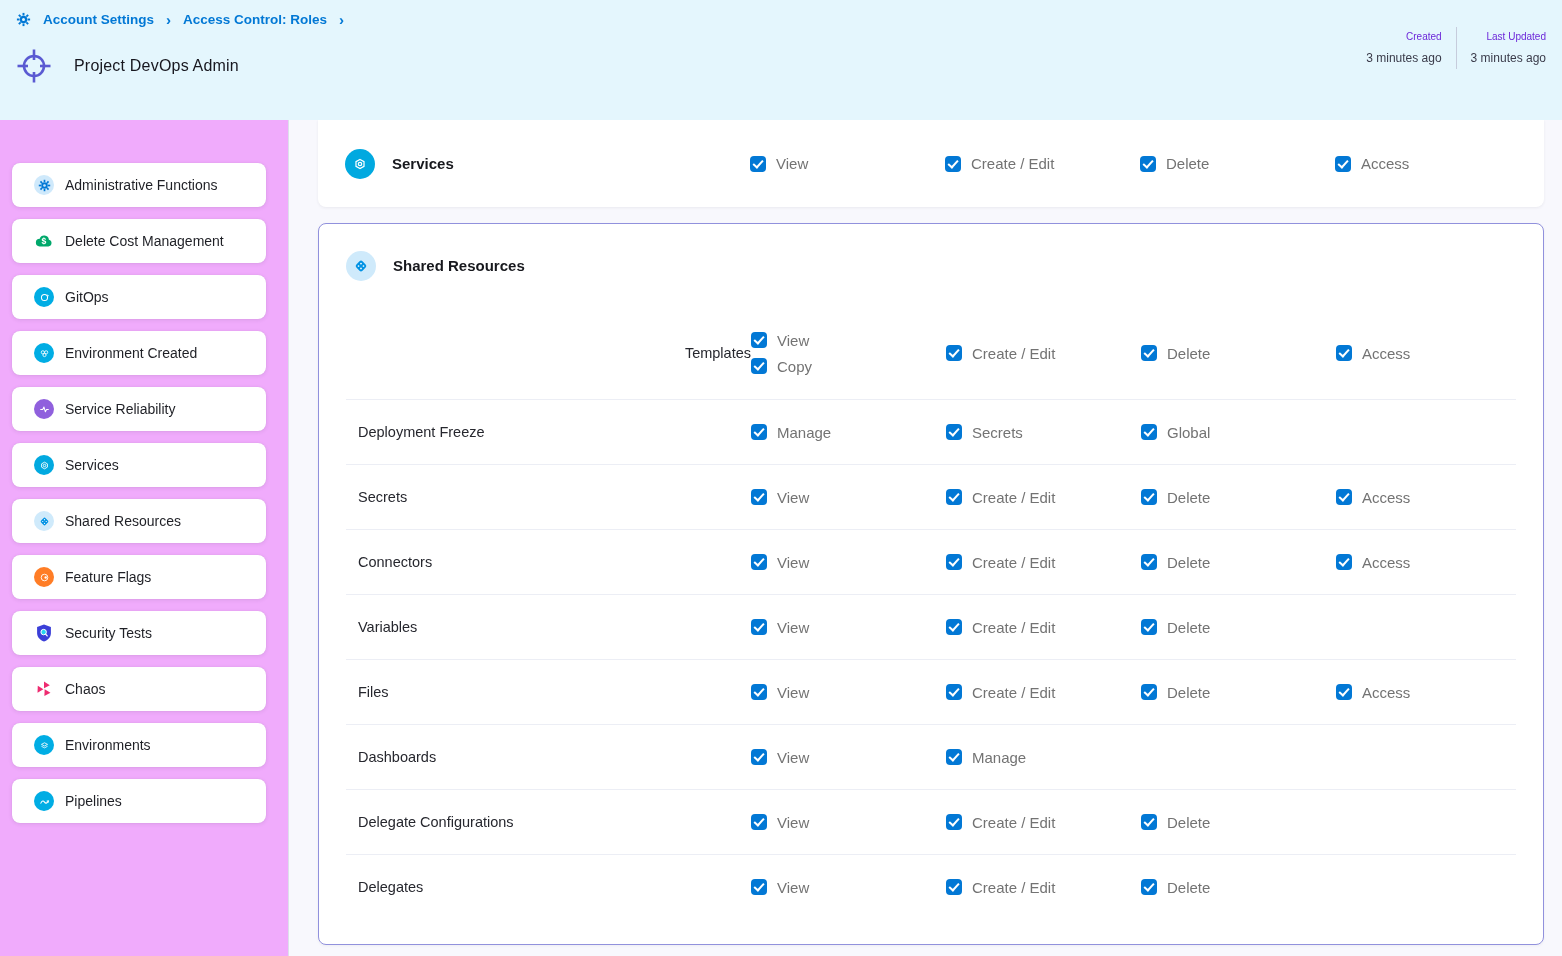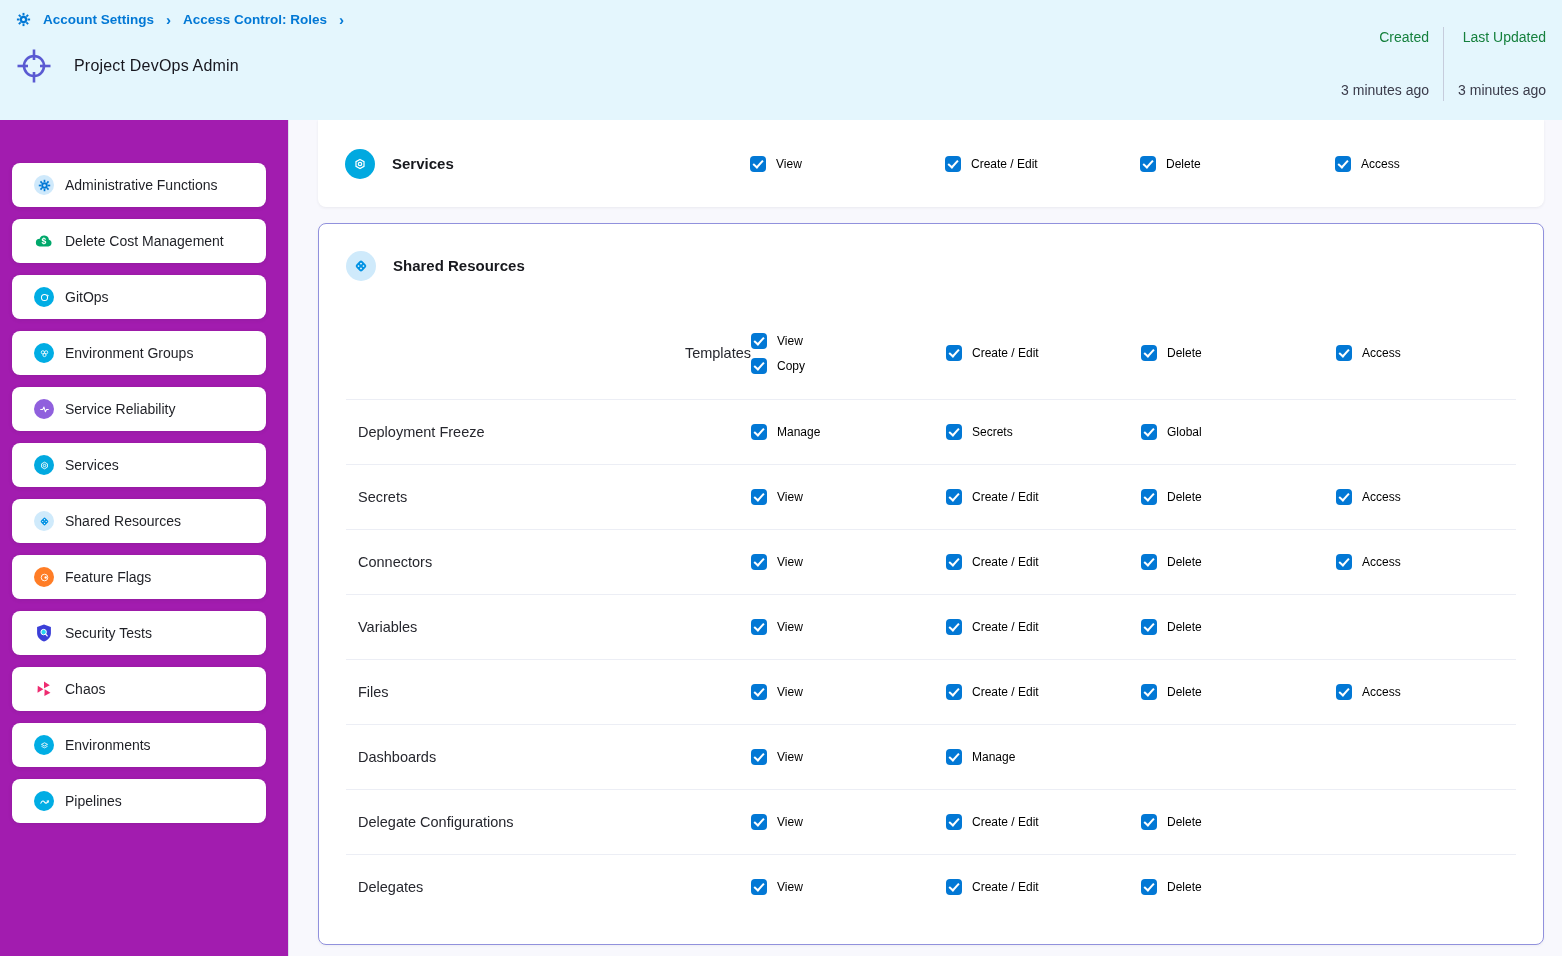--- a/index.html
+++ b/index.html
@@ -16,26 +16,26 @@
   .breadcrumb a { color:#0278d5; text-decoration:none; cursor:pointer; }
   .bc-gear { display:flex; }
   .bc-gear svg { width:15px; height:15px; }
   .bc-sep { font-size:15px; line-height:1; margin-top:-2px; }
   .title-row { position:absolute; left:14px; top:46px; display:flex; align-items:center; }
   .title-icon { display:flex; margin-right:20px; }
   .title-icon svg { width:40px; height:40px; }
   h1 { margin:0; font-size:16px; font-weight:500; color:#17171f; letter-spacing:.2px; }
   .meta { position:absolute; top:27px; right:16px; display:flex; align-items:stretch; gap:14px; }
   .meta-block { text-align:right; }
-  .meta-label { font-size:14px; color:#15803d; line-height:20px; }
-  .meta-value { font-size:14px; color:#3a3b4a; line-height:22px;margin-top:32px; }
+  .meta-label { font-size:10px; color:#6d28d9; line-height:20px; }
+  .meta-value { font-size:12px; color:#3a3b4a; line-height:22px; }
   .meta-divider { width:1px; background:#c6ccdc; }
   
   .body-wrap { display:flex; height:836px; }
-  .sidebar { width:289px; flex:none; background:#a21caf; border-right:1px solid #dcdfeb; padding:43px 0 0 12px; }
+  .sidebar { width:289px; flex:none; background:#f0abfc; border-right:1px solid #dcdfeb; padding:43px 0 0 12px; }
   .side-card {
     width:254px; height:44px; background:#fff; border-radius:8px; margin-bottom:12px;
     display:flex; align-items:center; padding-left:22px; gap:11px; cursor:pointer;
     box-shadow:0 1px 4px rgba(40,41,61,.10), 0 0 1px rgba(40,41,61,.12);
   }
   .side-icon { width:20px; height:20px; border-radius:50%; display:flex; align-items:center; justify-content:center; flex:none; }
   .side-icon svg { width:13px; height:13px; }
   .side-icon.flat { border-radius:0; background:transparent !important; }
   .side-icon.flat svg { width:20px; height:20px; }
   .side-label { font-size:14px; color:#1f2026; }
@@ -54,21 +54,21 @@
   #shared-rows .perm-row + .perm-row { border-top:1px solid #eceef5; }
   .row-name { font-size:14.5px; color:#26272e; padding-left:12px; }
   .svc-name { display:flex; align-items:center; gap:17px; font-size:15px; font-weight:700; color:#17181d; }
   .perm-cell { display:flex; flex-direction:column; gap:9px; }
   .perm { display:flex; align-items:center; gap:10px; cursor:pointer; }
   .cb { width:16px; height:16px; border-radius:4px; background:#0278d5; position:relative; flex:none; }
   .cb::after {
     content:""; position:absolute; left:5.2px; top:2.4px; width:4.2px; height:8.2px;
     border:solid #fff; border-width:0 2px 2px 0; transform:rotate(42deg);
   }
-  .perm-label { font-size:12px; color:#000000; }
+  .perm-label { font-size:15px; color:#737373; }
 </style>
 </head>
 <body>
 
 <div class="header">
   <div class="breadcrumb">
     <span class="bc-gear">
         <svg viewBox="0 0 20 20">
           <g stroke="#0278d5" stroke-width="2.6">
             <line x1="10" y1="1.2" x2="10" y2="4.6"></line>
@@ -154,21 +154,21 @@
         <span class="side-label">GitOps</span>
       </div>
       <div class="side-card">
         <span class="side-icon" style="background: rgb(0, 173, 228);">
           <svg viewBox="0 0 22 22" fill="none" stroke="#fff" stroke-width="1.4">
             <circle cx="8.2" cy="9" r="2.7"></circle>
             <circle cx="13.8" cy="9" r="2.7"></circle>
             <circle cx="11" cy="13.6" r="2.7"></circle>
           </svg>
         </span>
-        <span class="side-label">Environment Groups</span>
+        <span class="side-label">Environment Created</span>
       </div>
       <div class="side-card">
         <span class="side-icon" style="background: rgb(144, 96, 221);">
           <svg viewBox="0 0 22 22" fill="none">
             <polyline points="4.5,11 8,11 10,6.8 12.5,14.8 14.5,11 17.5,11" stroke="#fff" stroke-width="1.7" stroke-linecap="round" stroke-linejoin="round"></polyline>
           </svg>
         </span>
         <span class="side-label">Service Reliability</span>
       </div>
       <div class="side-card">

